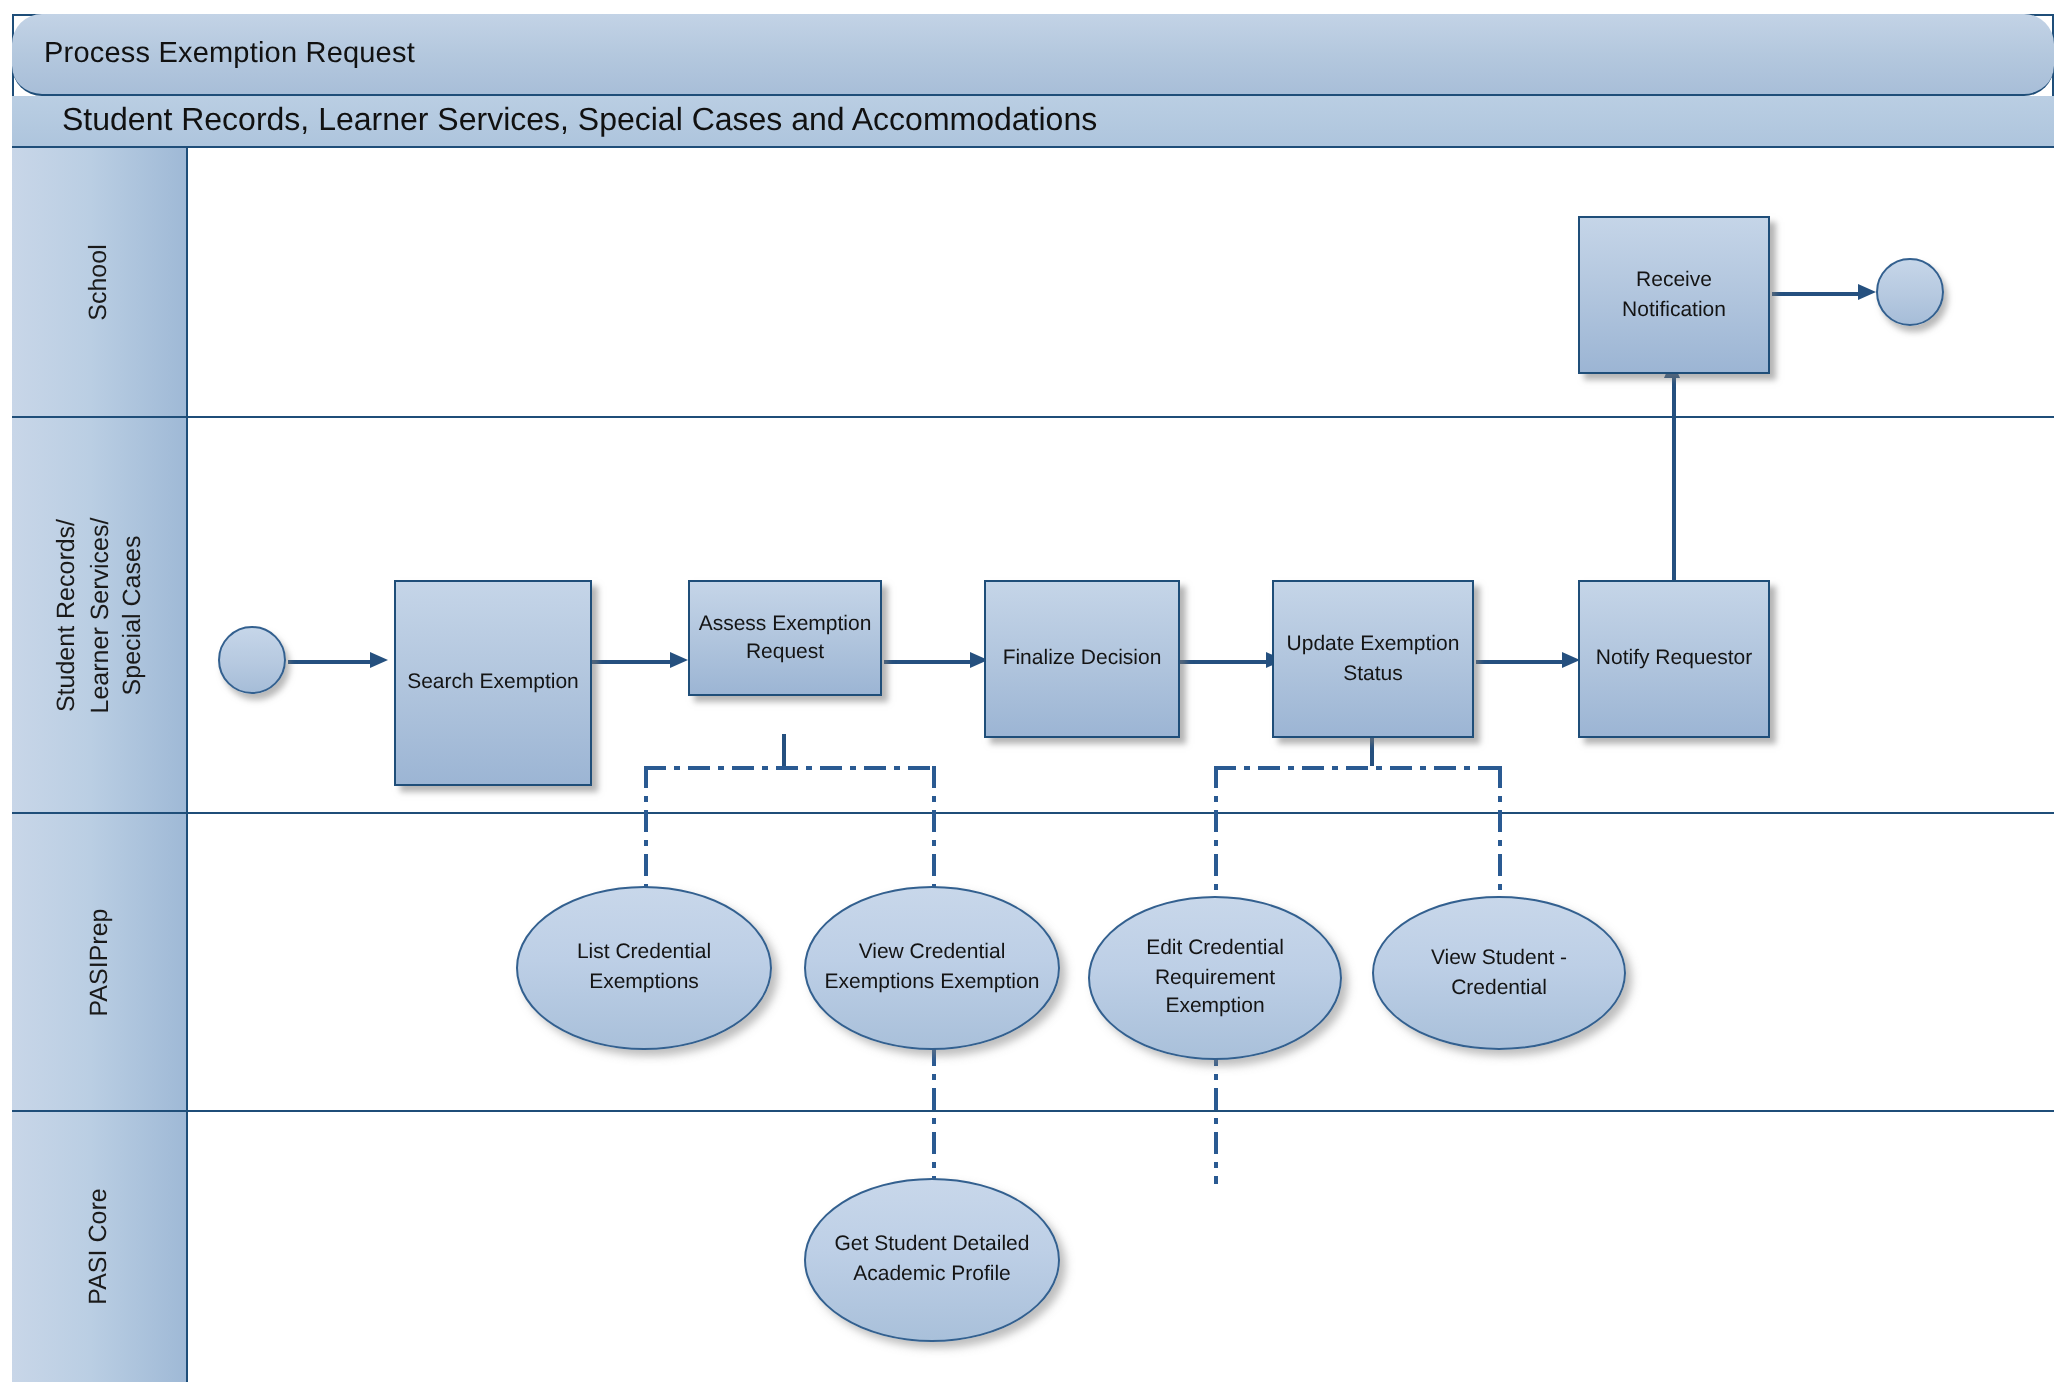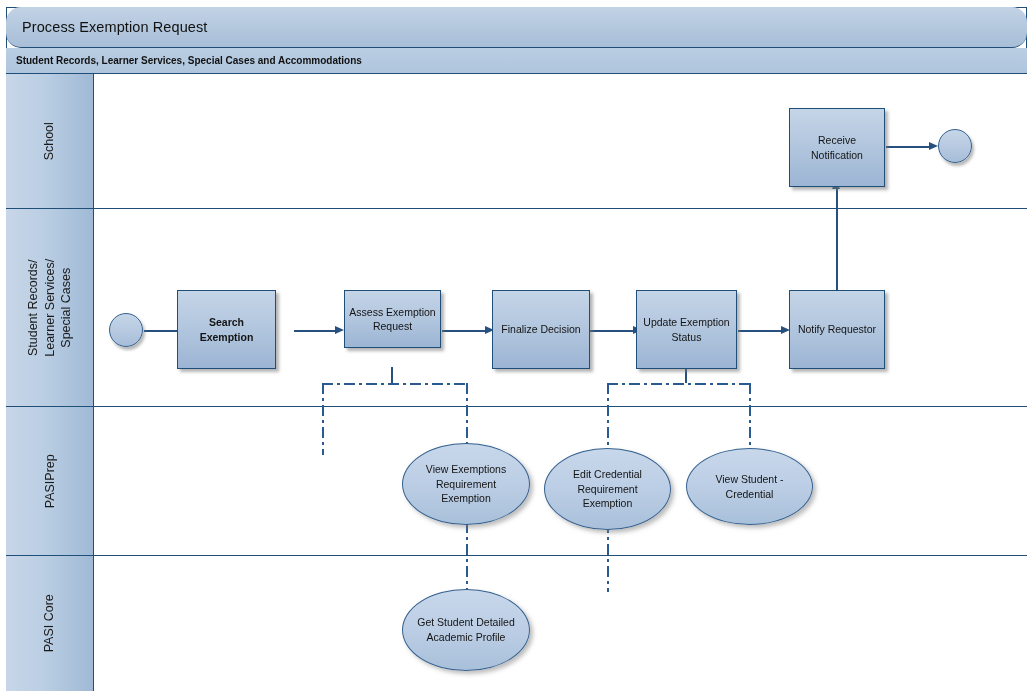--- a/index.html
+++ b/index.html
@@ -24,21 +24,21 @@
     display:flex;align-items:center;border-radius:15px;
   }
   .title-band .t{font-size:14.5px;color:#111;padding-left:16px;letter-spacing:.1px;}
 
   .sub-band{
     position:absolute;left:6px;top:48px;width:1021px;height:26px;
     box-sizing:border-box;border-bottom:1px solid #1f4e79;
     background:linear-gradient(to bottom,#bacee3 0%,#aec5dd 100%);
     display:flex;align-items:center;
   }
-  .sub-band .t{font-size:10px;color:#111;padding-left:10px;font-weight:700;}
+  .sub-band .t{font-size:16px;color:#111;padding-left:25px;font-weight:400;}
 
   
   .lane{position:absolute;left:6px;width:1021px;box-sizing:border-box;
         border-bottom:1px solid #1f4e79;}
   .lane.last{border-bottom:none;}
   .lane-hdr{
     position:absolute;left:0;top:0;width:88px;height:100%;
     box-sizing:border-box;border-right:1px solid #1f4e79;
     background:linear-gradient(to right,#c8d6e8 0%,#bacee3 45%,#9fb9d6 100%);
     display:flex;align-items:center;justify-content:center;
@@ -167,21 +167,21 @@
   <div class="dd h" style="left:607px;top:383px;width:143px;"></div>
   <div class="dd v" style="left:607px;top:383px;height:72px;"></div>
   <div class="dd v" style="left:749px;top:383px;height:72px;"></div>
 
   <div class="dd v" style="left:466px;top:522px;height:70px;"></div>
   <div class="dd v" style="left:607px;top:522px;height:70px;"></div>
 
   <div class="event" style="left:109px;top:313px;width:34px;height:34px;"></div>
   <div class="event" style="left:938px;top:129px;width:34px;height:34px;"></div>
 
-  <div class="task" style="left:177px;top:290px;width:99px;height:79px;font-weight:bold;">
+  <div class="task" style="left:197px;top:290px;width:99px;height:103px;">
     <span>Search Exemption</span>
   </div>
 
   <div class="task" style="left:344px;top:290px;width:97px;height:58px;">
     <span>Assess Exemption Request</span>
   </div>
 
   <div class="task" style="left:492px;top:290px;width:98px;height:79px;">
     <span>Finalize Decision</span>
   </div>
@@ -191,23 +191,26 @@
   </div>
 
   <div class="task" style="left:789px;top:290px;width:96px;height:79px;">
     <span>Notify Requestor</span>
   </div>
 
   <div class="task" style="left:789px;top:108px;width:96px;height:79px;">
     <span>Receive Notification</span>
   </div>
 
+  <div class="ell" style="left:258px;top:443px;width:128px;height:82px;">
+    <span>List Credential Exemptions</span>
+  </div>
 
   <div class="ell" style="left:402px;top:443px;width:128px;height:82px;">
-    <span>View Exemptions Requirement Exemption</span>
+    <span>View Credential Exemptions Exemption</span>
   </div>
 
   <div class="ell" style="left:544px;top:448px;width:127px;height:82px;">
     <span>Edit Credential Requirement Exemption</span>
   </div>
 
   <div class="ell" style="left:686px;top:448px;width:127px;height:77px;">
     <span>View Student - Credential</span>
   </div>
 

